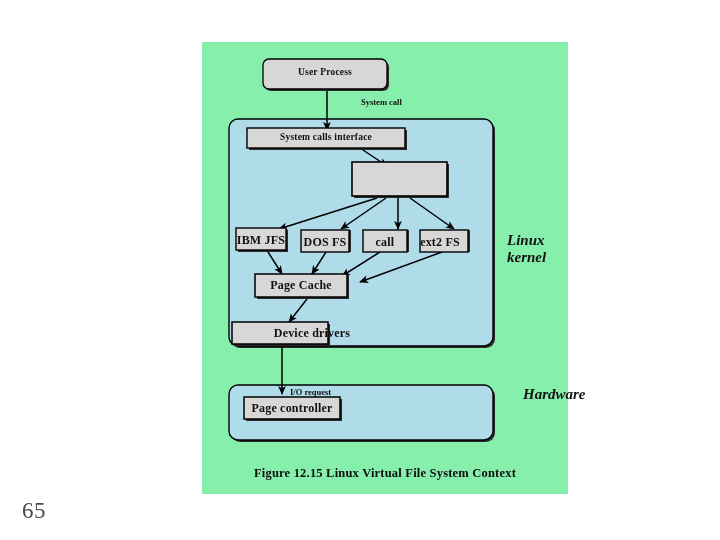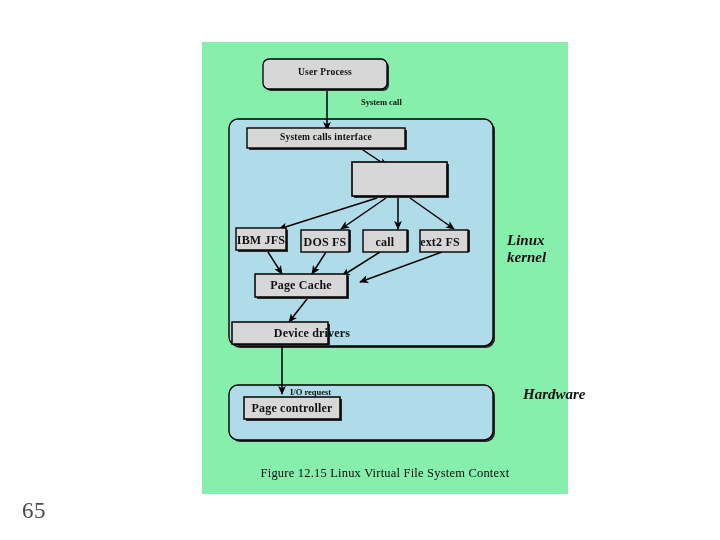--- a/index.html
+++ b/index.html
@@ -83,21 +83,21 @@
     font-style: italic;
   }
 
   #figure-caption {
     position: absolute;
     left: 0;
     top: 424px;
     width: 366px;
     text-align: center;
     font-family: "Liberation Serif", serif;
-    font-weight: normal;
+    font-weight: bold;
     font-size: 12.5px;
     color: #0d0d0d;
     letter-spacing: 0.2px;
   }
 </style>
 </head>
 <body>
 
 <div id="slide">
 

